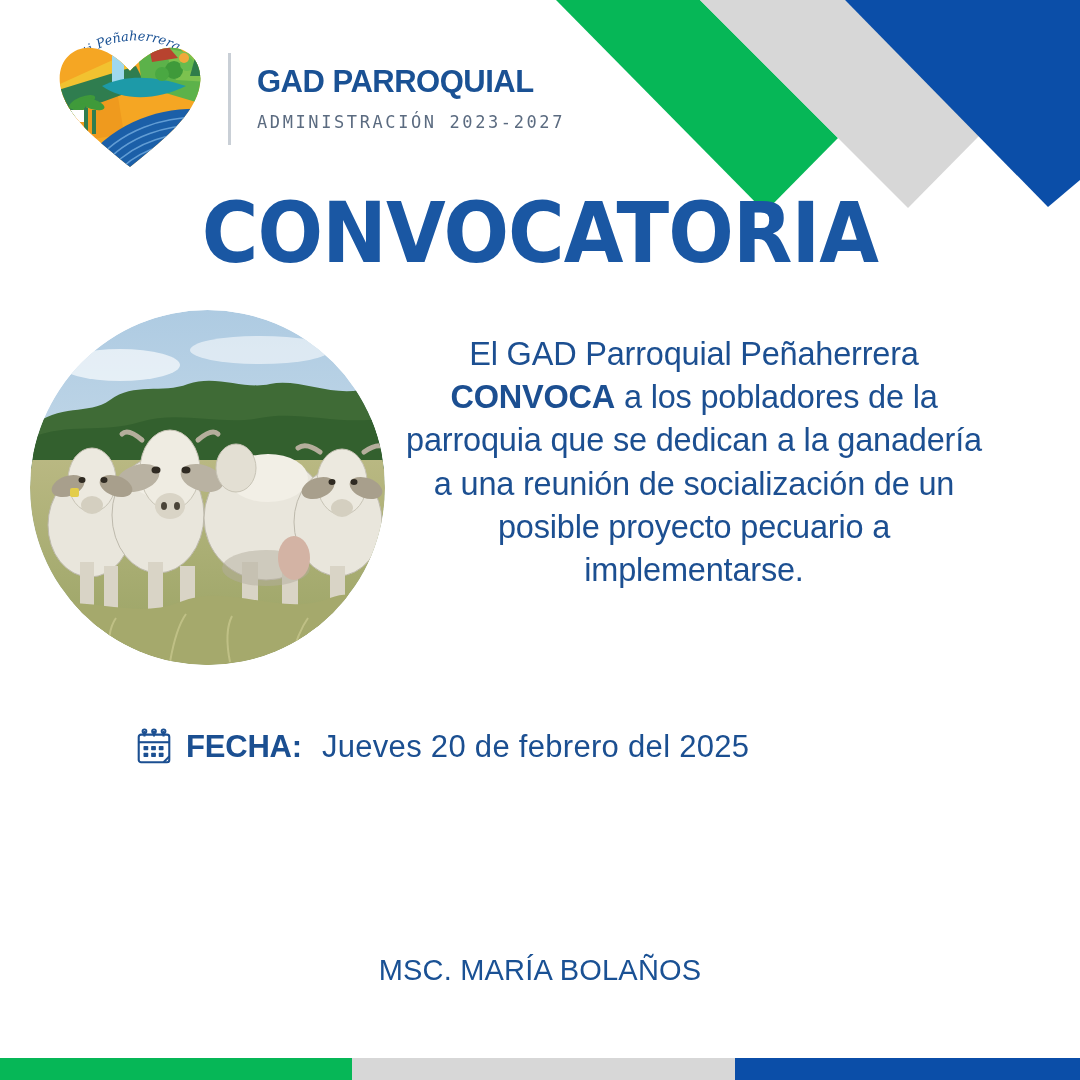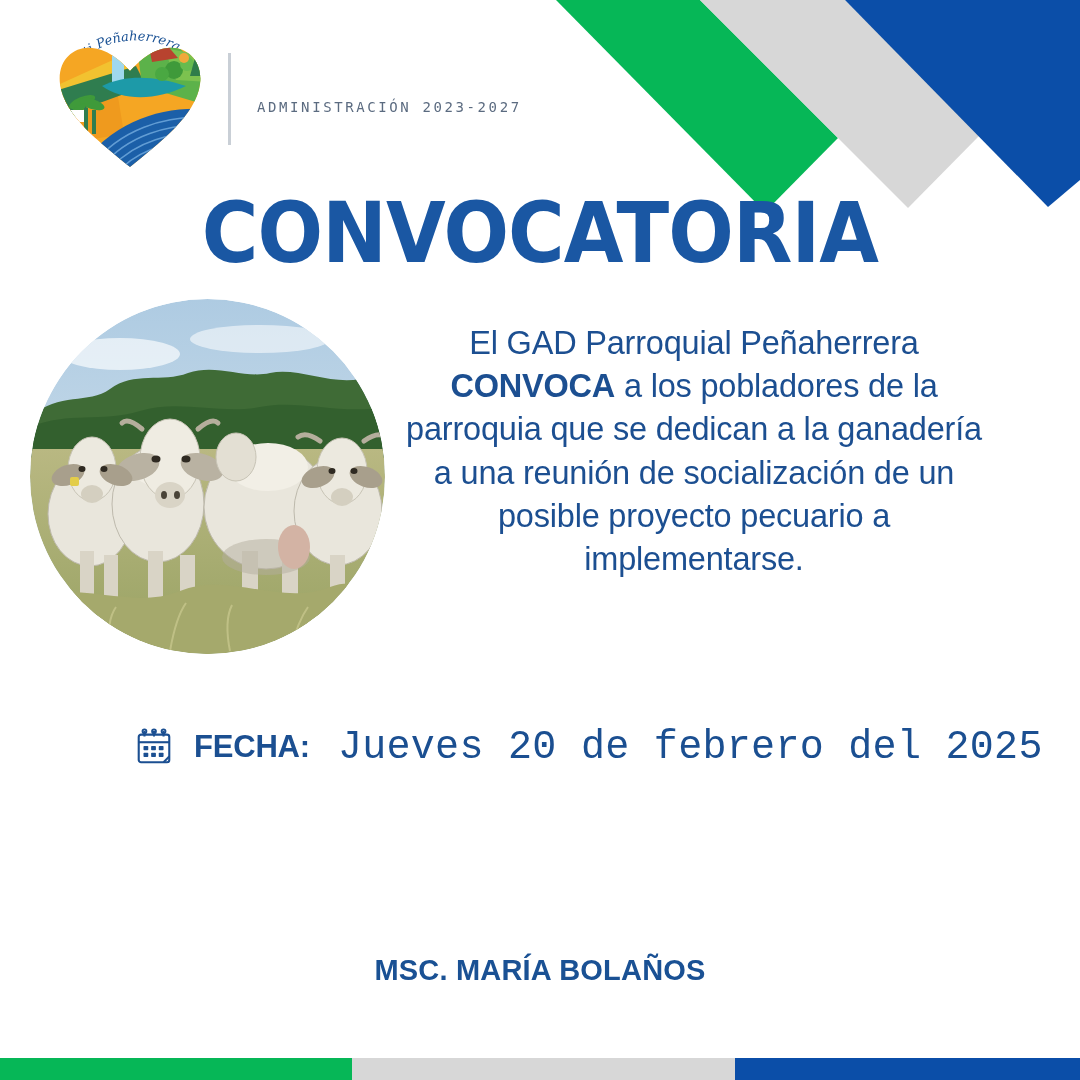--- a/index.html
+++ b/index.html
@@ -23,37 +23,37 @@
   .logo-divider {
     width:3px; height:92px; background:#c9cfd6; margin-right:12px; flex:0 0 auto;
   }
   #logo-text { display:flex; flex-direction:column; justify-content:center; }
   .logo-line {
     font-size:31px; font-weight:bold; color:#1a5194;
     letter-spacing:-0.5px; line-height:1.03; white-space:nowrap;
   }
   .logo-admin {
     font-family:"DejaVu Sans Mono", monospace;
-    font-size:14px; color:#5b6b80; letter-spacing:2.6px;
+    font-size:17px; color:#5b6b80; letter-spacing:2.6px;
     margin-top:15px; white-space:nowrap;
   }
 
   
   #title {
     position:absolute; top:185px; left:0; width:1080px;
     text-align:center;
     font-size:83px; font-weight:bold; color:#1a57a3;
     letter-spacing:-1px;
     transform:scaleX(0.93);
     font-family:"DejaVu Sans", sans-serif;
   }
 
   
   #content {
-    position:absolute; top:294px; left:0; width:900px; height:380px;
+    position:absolute; top:305px; left:0; width:900px; height:380px;
   }
   #photo-circle {
     position:absolute; left:30px; top:5px;
     width:355px; height:355px; border-radius:50%;
     overflow:hidden;
   }
   #photo-circle svg { display:block; }
 
   #paragraph {
     position:absolute; left:398px; top:28px; width:592px;
@@ -61,41 +61,41 @@
     font-size:32.5px; line-height:1.33; color:#1c4f91;
     letter-spacing:-0.2px;
   }
   #paragraph b { font-weight:bold; }
 
   
   #details {
     position:absolute; top:722px; left:133px; width:840px;
   }
   .detail-row {
-    display:flex; align-items:center; gap:19px; height:50px;
+    display:flex; align-items:center; gap:11px; height:50px;
   }
   .detail-icon { width:42px; height:44px; flex:0 0 auto; }
   .detail-label {
     font-size:31px; font-weight:bold; color:#1b4f91;
     letter-spacing:-0.2px; white-space:nowrap;
   }
   .detail-value {
-    font-size:40px; color:#1b4f91; margin-left:9px;
+    font-size:31px; color:#1b4f91; margin-left:9px;
     letter-spacing:0.3px; white-space:nowrap;
-    font-family:Liberation Mono, monospace;
+    font-family:Liberation Sans, sans-serif;
     font-weight:300;
   }
 
   
   #signature {
     position:absolute; top:950px; left:0; width:1080px;
     text-align:center; color:#1a5194;
   }
   .sig-line {
-    font-size:29px; font-weight:bold; letter-spacing:0.2px; line-height:1.38;
+    font-size:29px; font-weight:normal; letter-spacing:0.2px; line-height:1.38;
   }
 
   
   #bottombar {
     position:absolute; bottom:0; left:0; width:1080px; height:22px; display:flex;
   }
   #bottombar .seg-green { width:352px; }
   #bottombar .seg-gray  { width:383px; }
   #bottombar .seg-blue  { flex:1; }
 </style>
@@ -166,20 +166,21 @@
         <path d="M70,150 C94,122 134,114 168,118"></path>
         <path d="M80,150 C102,128 138,122 168,126"></path>
         <path d="M92,150 C112,134 142,130 168,134"></path>
       </g>
     </g>
   </svg>
 
   <div class="logo-divider"></div>
 
   <div id="logo-text">
+    <div class="logo-line">GAD PARROQUIAL</div>
     <div class="logo-admin">ADMINISTRACIÓN 2023-2027</div>
   </div>
 </div>
 
 <div id="title" style="color: rgb(26, 87, 163);">CONVOCATORIA</div>
 
 <div id="content">
 
   <div id="photo-circle">
     <svg width="355" height="355" viewBox="0 0 355 355">

